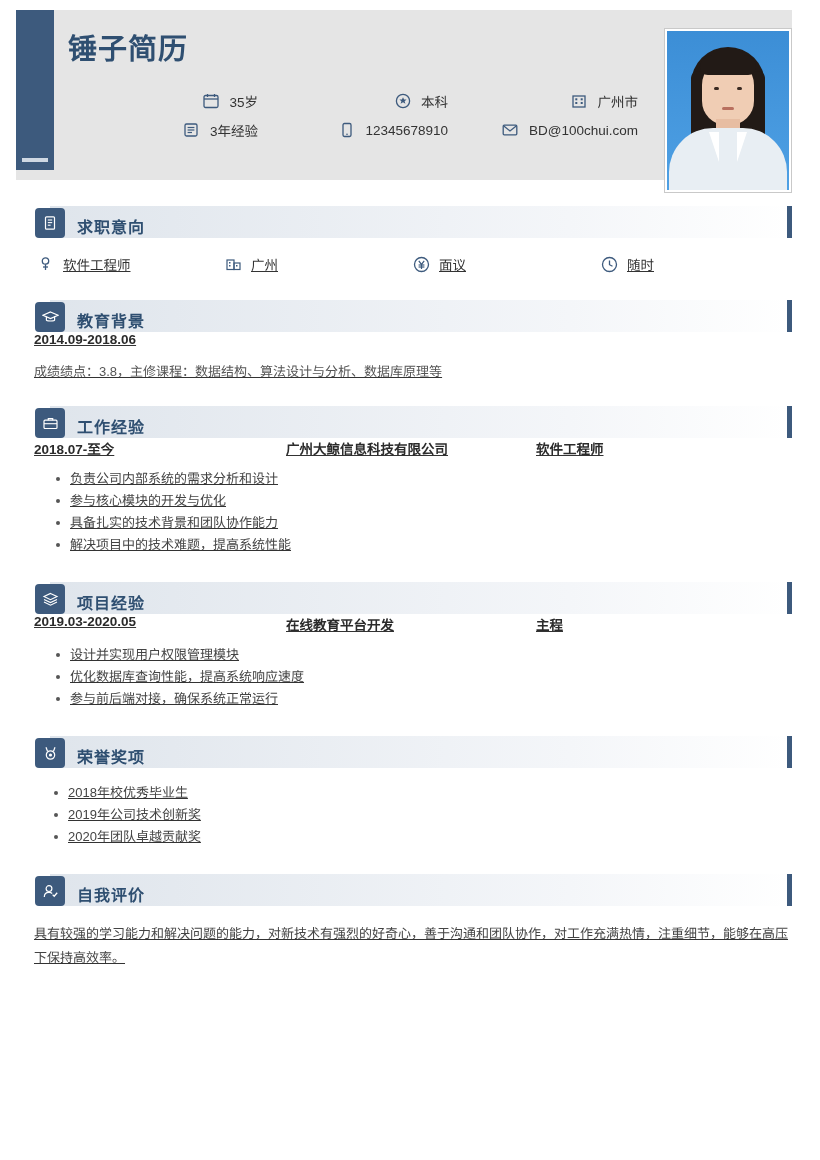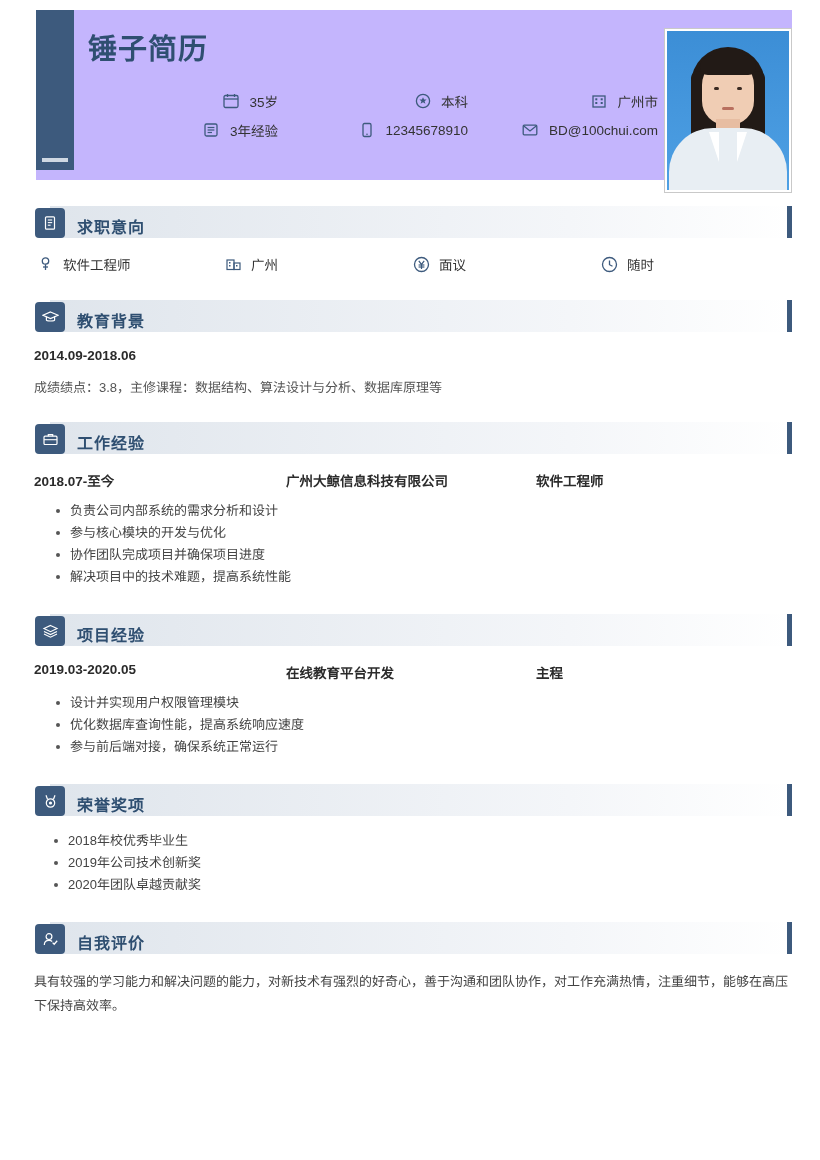--- a/index.html
+++ b/index.html
@@ -18,23 +18,23 @@
   .page {
     width: 820px;
     height: 1160px;
     position: relative;
     background: #fff;
   }
 
   
   .header {
     position: relative;
-    margin: 10px 28px 0 36px;
+    margin: 10px 28px 0 16px;
     height: 170px;
-    background: #c4b5fd;
+    background: #e5e5e5;
   }
   .header-bar {
     position: absolute;
     left: 0;
     top: 0;
     width: 38px;
     height: 160px;
     background: #3d5a7d;
   }
   .header-bar-notch {
@@ -249,21 +249,21 @@
   .sec-title {
     position: relative;
     z-index: 2;
     margin-left: 12px;
     font-size: 16px;
     font-weight: bold;
     color: #2f4f71;
     letter-spacing: 1px;
   }
 
-  .sec-body { padding: 0 4px 0 2px; }
+  .sec-body { padding: 0 4px 0 2px; text-decoration: underline; }
 
   
   .intent-row {
     display: flex;
     margin-top: 16px;
     padding-left: 6px;
   }
   .intent-item {
     display: flex;
     align-items: center;
@@ -274,21 +274,21 @@
   .intent-item .ic {
     width: 18px; height: 18px;
     margin-right: 9px;
     display: inline-flex;
     align-items: center;
     justify-content: center;
     flex: 0 0 auto;
   }
 
   
-  .entry { margin-top: 16px; padding-left: 4px; }
+  .entry { padding-left: 4px; }
   .entry-head {
     display: flex;
     font-size: 13.5px;
     font-weight: bold;
     color: #2b2b2b;
   }
   .entry-head .c1 { width: 252px; }
   .entry-head .c2 { width: 250px; }
   .entry-head .c3 { flex: 1; }
   .entry-desc {
@@ -530,21 +530,21 @@
     <div class="sec-body">
       <div class="entry">
         <div class="entry-head">
           <div class="c1">2018.07-至今</div>
           <div class="c2">广州大鲸信息科技有限公司</div>
           <div class="c3">软件工程师</div>
         </div>
         <ul class="bullets">
           <li>负责公司内部系统的需求分析和设计</li>
           <li>参与核心模块的开发与优化</li>
-          <li>协作团队完成项目并确保项目进度</li>
+          <li>具备扎实的技术背景和团队协作能力</li>
           <li>解决项目中的技术难题，提高系统性能</li>
         </ul>
       </div>
     </div>
   </div>
 
   <div class="section">
     <div class="sec-head">
       <div class="sec-head-bg"></div>
       <div class="sec-accent"></div>

